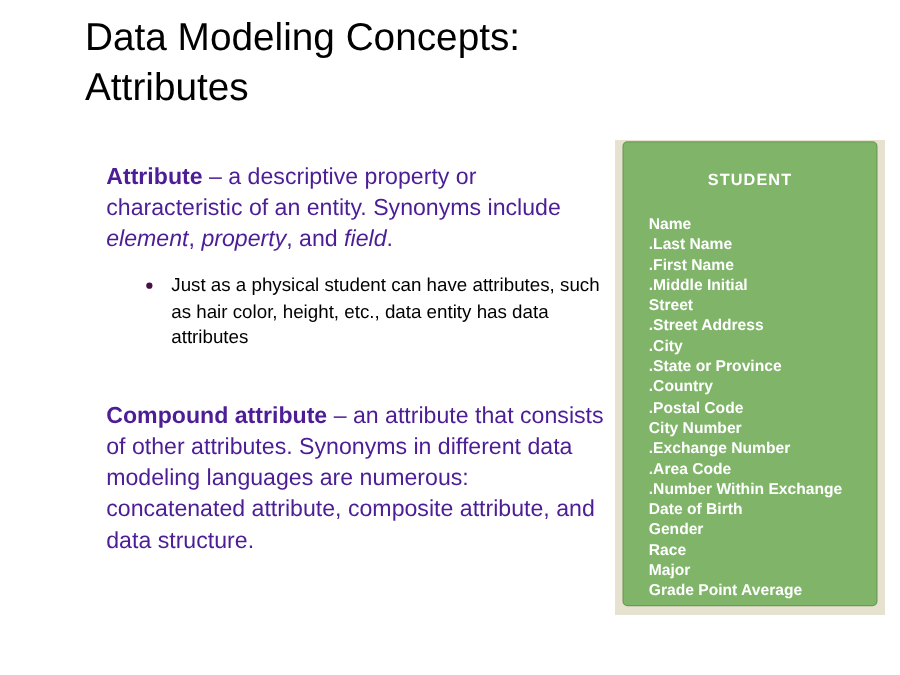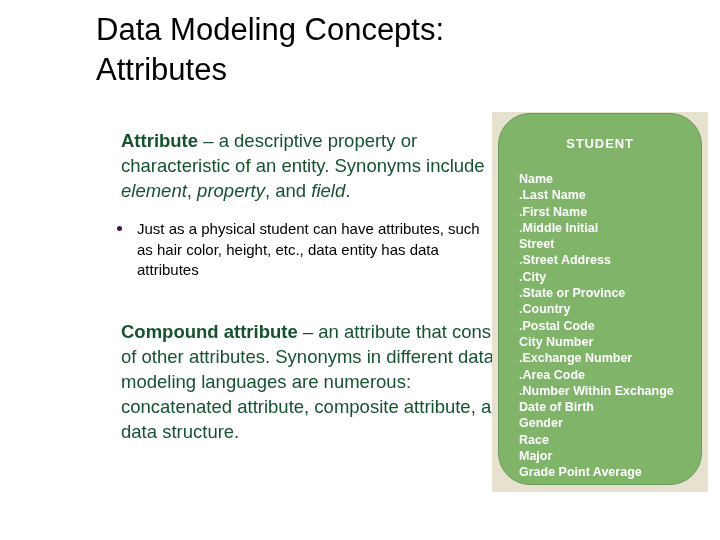--- a/index.html
+++ b/index.html
@@ -20,21 +20,21 @@
     position: absolute;
     left: 0; top: 0;
     width: 720px;
     height: 540px;
     background: #ffffff;
   }
 
   
   #title-block {
     position: absolute;
-    left: 96px;
+    left: 68px;
     top: 10px;
     width: 560px;
   }
   .title-line {
     font-size: 31px;
     line-height: 40px;
     font-weight: 400;
     color: #000000;
     letter-spacing: 0px;
     white-space: nowrap;
@@ -44,22 +44,21 @@
   #body-col {
     position: absolute;
     left: 85px;
     top: 128px;
     width: 400px;
   }
 
   .para {
     font-size: 18.5px;
     line-height: 25px;
-    color: #14532d;
-    margin-left: 36px;
+    color: #4c1d95;
   }
   .para .lead {
     font-weight: bold;
   }
   .para em {
     font-style: italic;
   }
 
   #para-1 { width: 395px; }
 
@@ -99,21 +98,21 @@
     height: 380px;
     background: #e6e2cf;
   }
   #entity-panel {
     position: absolute;
     left: 498px;
     top: 113px;
     width: 204px;
     height: 372px;
     background: #7fb469;
-    border-radius: 32px;
+    border-radius: 4px;
     border: 1px solid #6a9a57;
     box-sizing: border-box;
     overflow: hidden;
   }
   #entity-title {
     margin-top: 22px;
     text-align: center;
     color: #ffffff;
     font-size: 13px;
     font-weight: bold;

